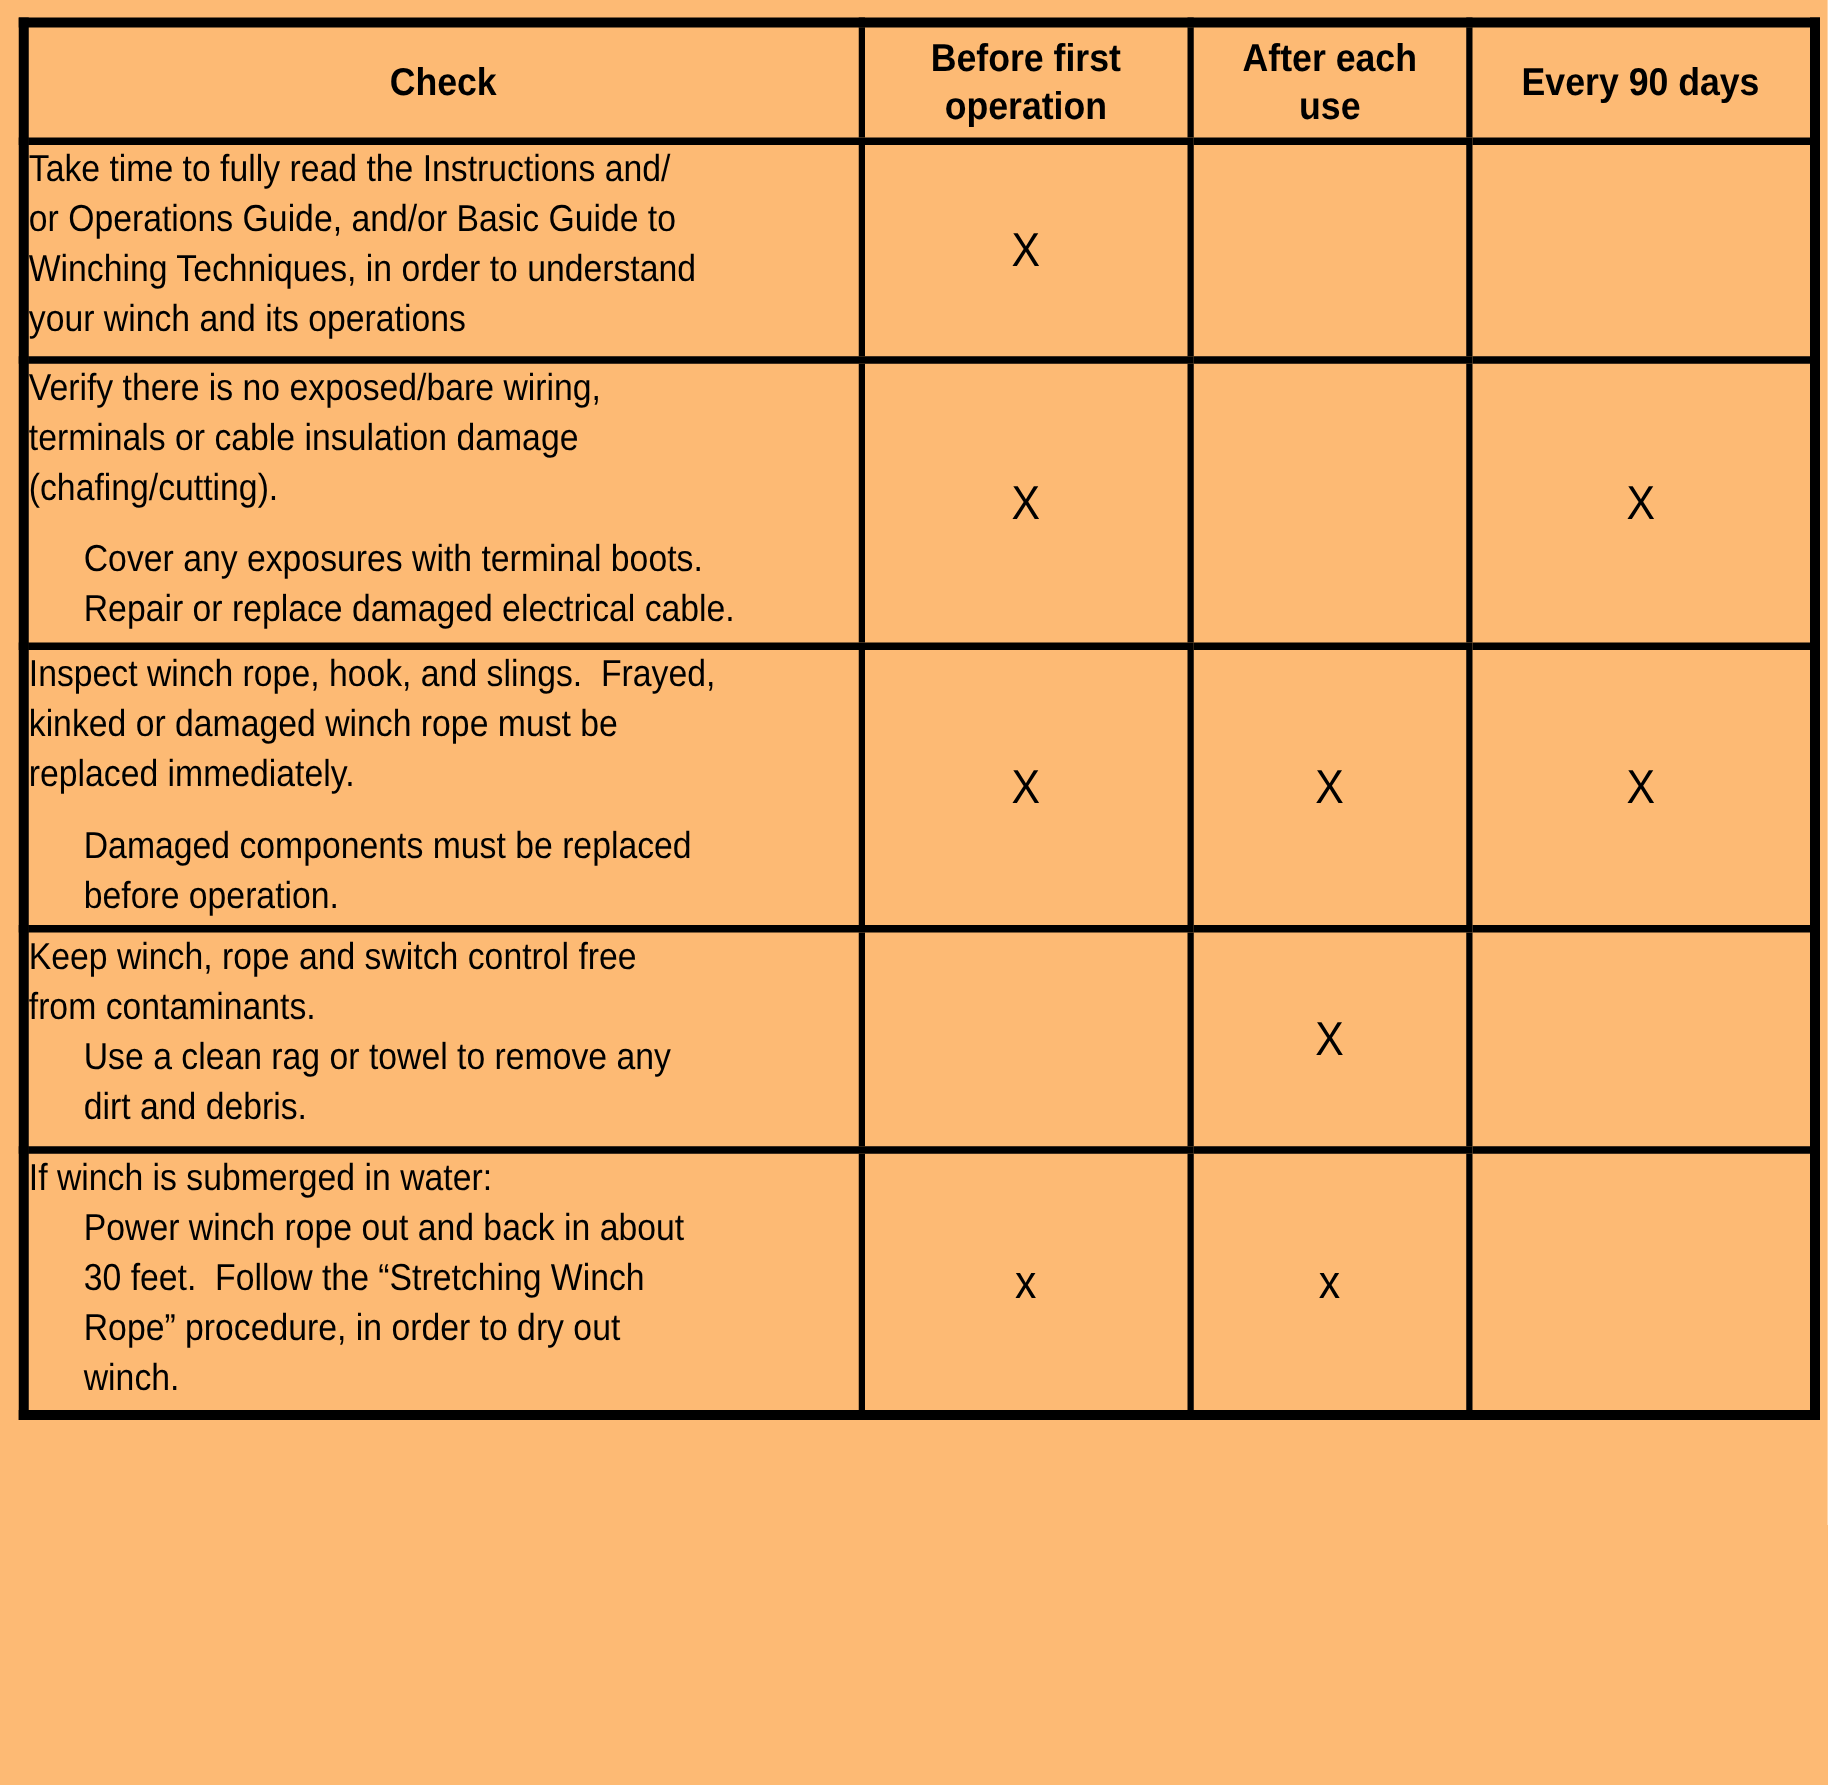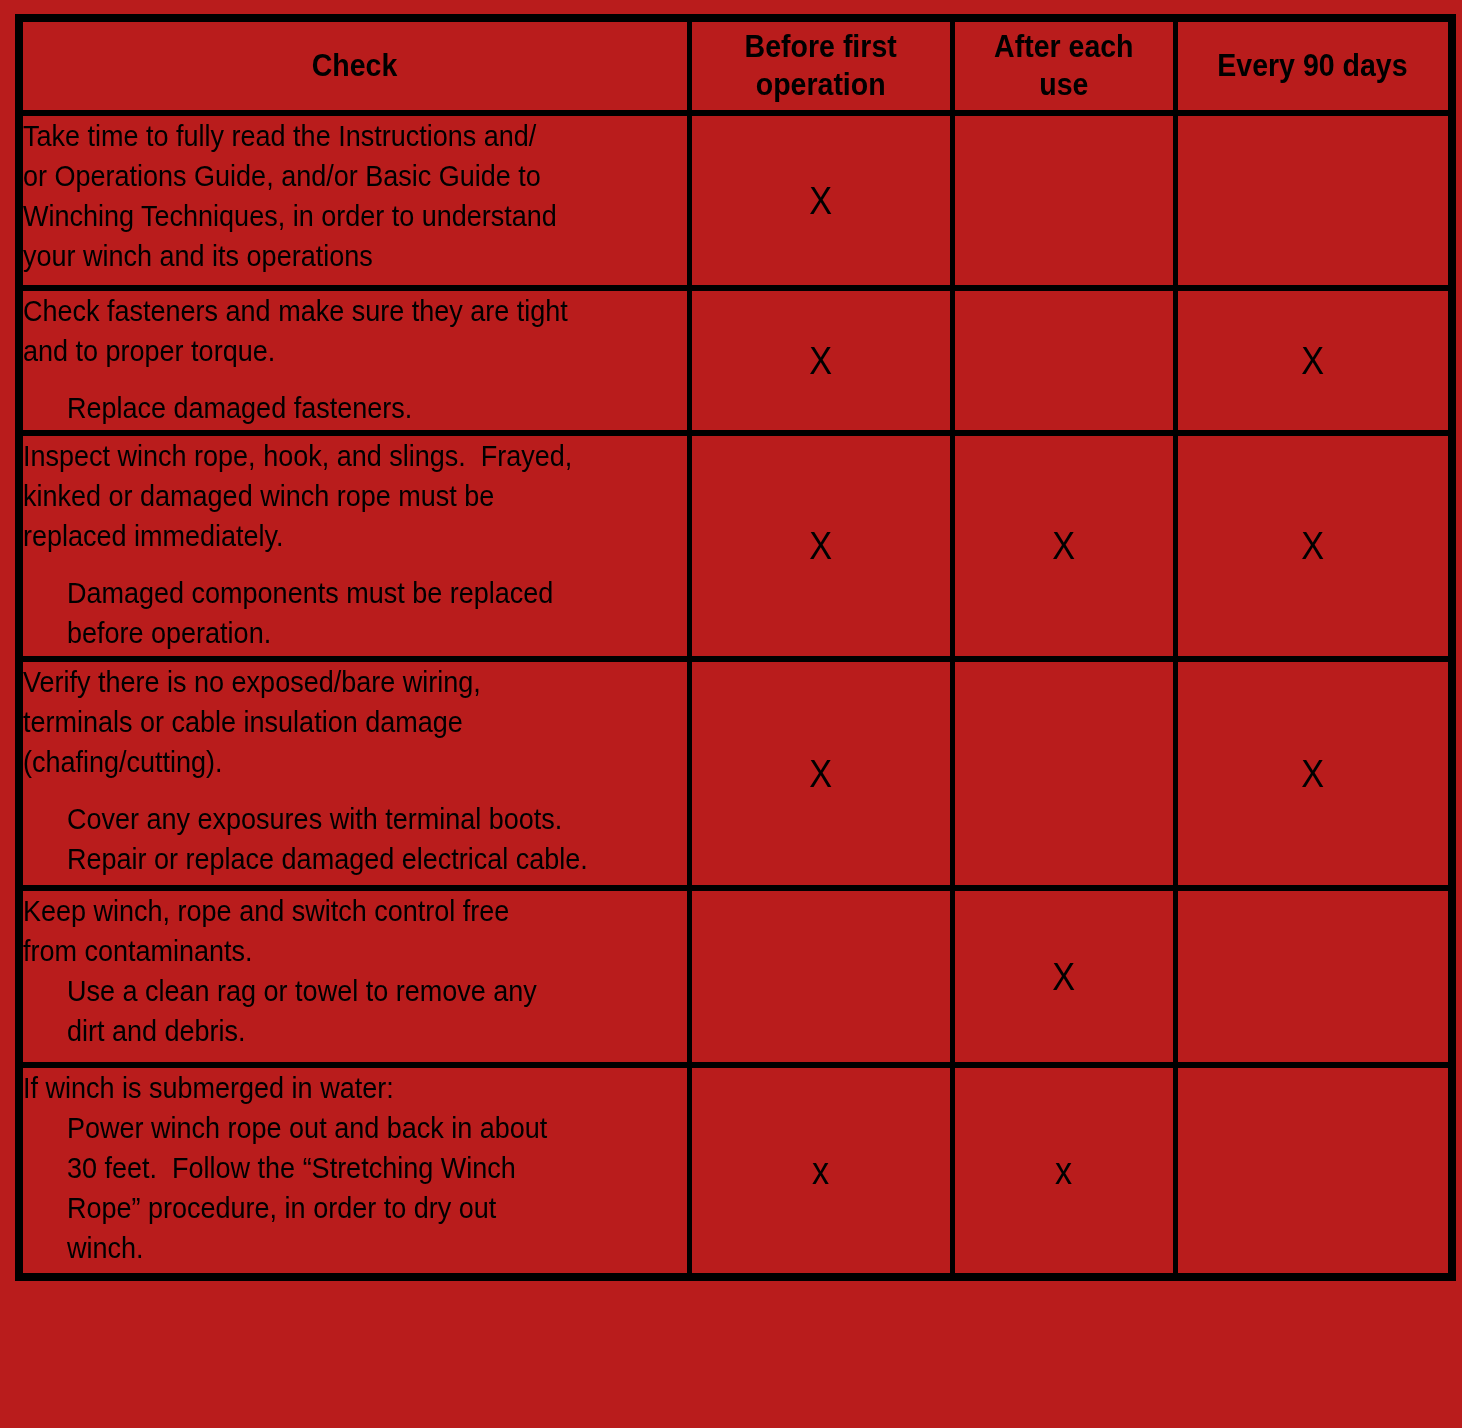--- a/index.html
+++ b/index.html
@@ -3,21 +3,21 @@
 <meta charset="utf-8">
 <style>
   html, body {
     margin: 0;
     padding: 0;
     background: #ffffff;
   }
   .page {
     width: 1462px;
     height: 1428px;
-    background: #b91c1c;
+    background: #fdba74;
     box-sizing: border-box;
     padding: 14px 15px;
     font-family: "Liberation Sans", "DejaVu Sans", sans-serif;
     color: #000000;
   }
   table.schedule {
     border-collapse: collapse;
     table-layout: fixed;
     width: 1433px;
     border: 8px solid #000000;
@@ -102,55 +102,45 @@
           <div class="txt main">Take time to fully read the Instructions and/
 or Operations Guide, and/or Basic Guide to
 Winching Techniques, in order to understand
 your winch and its operations</div>
         </td>
         <td class="mark-cell"><span class="mark">X</span></td>
         <td class="mark-cell"><span class="mark"></span></td>
         <td class="mark-cell"><span class="mark"></span></td>
       </tr>
 
-      <tr class="data-row" style="height:145px">
+
+
+      <tr class="data-row" style="height:229px">
         <td class="check-cell">
-          <div class="txt main">Check fasteners and make sure they are tight
-and to proper torque.</div>
-          <div class="txt note gap">Replace damaged fasteners.</div>
+          <div class="txt main">Verify there is no exposed/bare wiring,
+terminals or cable insulation damage
+(chafing/cutting).</div>
+          <div class="txt note gap">Cover any exposures with terminal boots.
+Repair or replace damaged electrical cable.</div>
         </td>
         <td class="mark-cell"><span class="mark">X</span></td>
         <td class="mark-cell"><span class="mark"></span></td>
         <td class="mark-cell"><span class="mark">X</span></td>
       </tr>
-
 
       <tr class="data-row" style="height:226px">
         <td class="check-cell">
           <div class="txt main">Inspect winch rope, hook, and slings.  Frayed,
 kinked or damaged winch rope must be
 replaced immediately.</div>
           <div class="txt note gap">Damaged components must be replaced
 before operation.</div>
         </td>
         <td class="mark-cell"><span class="mark">X</span></td>
         <td class="mark-cell"><span class="mark">X</span></td>
-        <td class="mark-cell"><span class="mark">X</span></td>
-      </tr>
-
-      <tr class="data-row" style="height:229px">
-        <td class="check-cell">
-          <div class="txt main">Verify there is no exposed/bare wiring,
-terminals or cable insulation damage
-(chafing/cutting).</div>
-          <div class="txt note gap">Cover any exposures with terminal boots.
-Repair or replace damaged electrical cable.</div>
-        </td>
-        <td class="mark-cell"><span class="mark">X</span></td>
-        <td class="mark-cell"><span class="mark"></span></td>
         <td class="mark-cell"><span class="mark">X</span></td>
       </tr>
 
       <tr class="data-row" style="height:177px">
         <td class="check-cell">
           <div class="txt main">Keep winch, rope and switch control free
 from contaminants.</div>
           <div class="txt note">Use a clean rag or towel to remove any
 dirt and debris.</div>
         </td>

